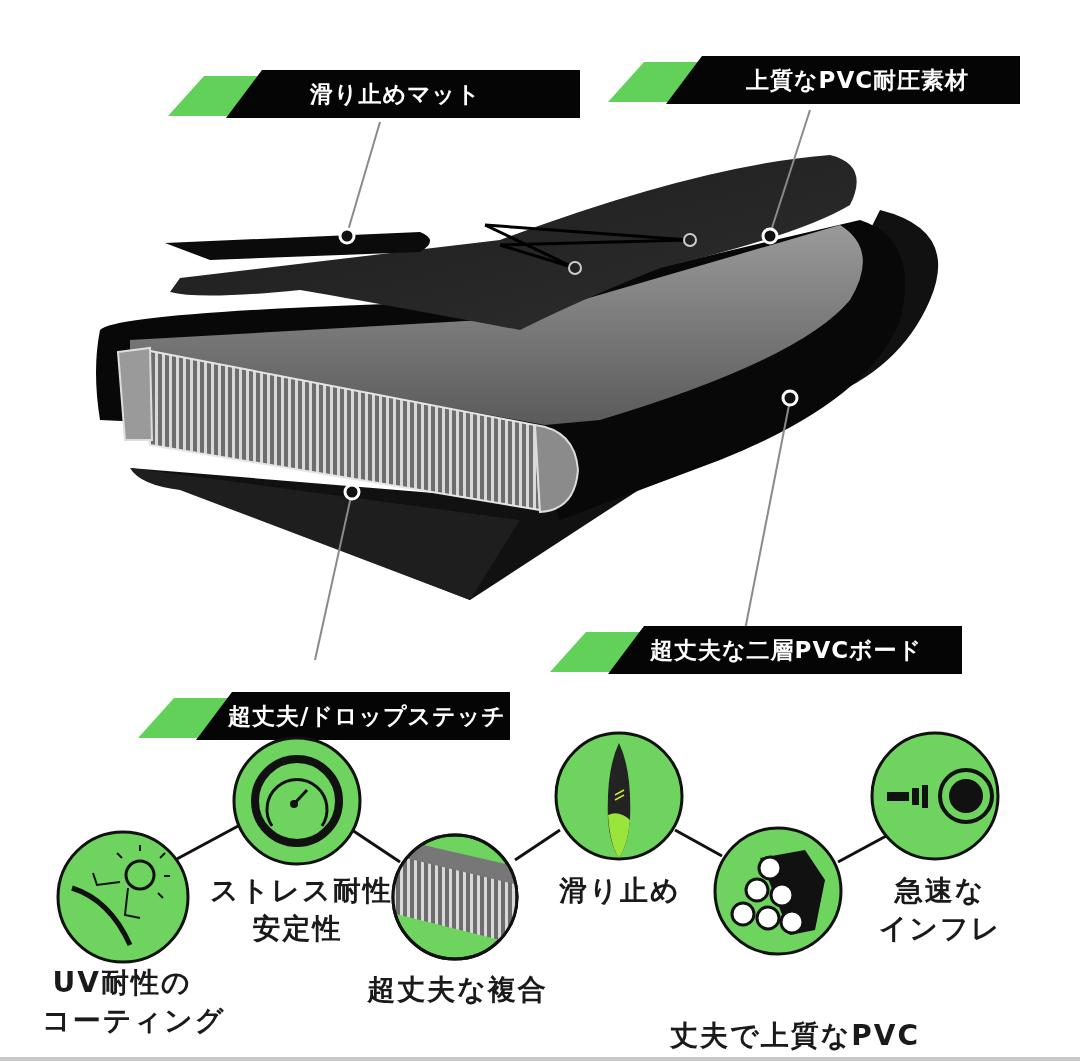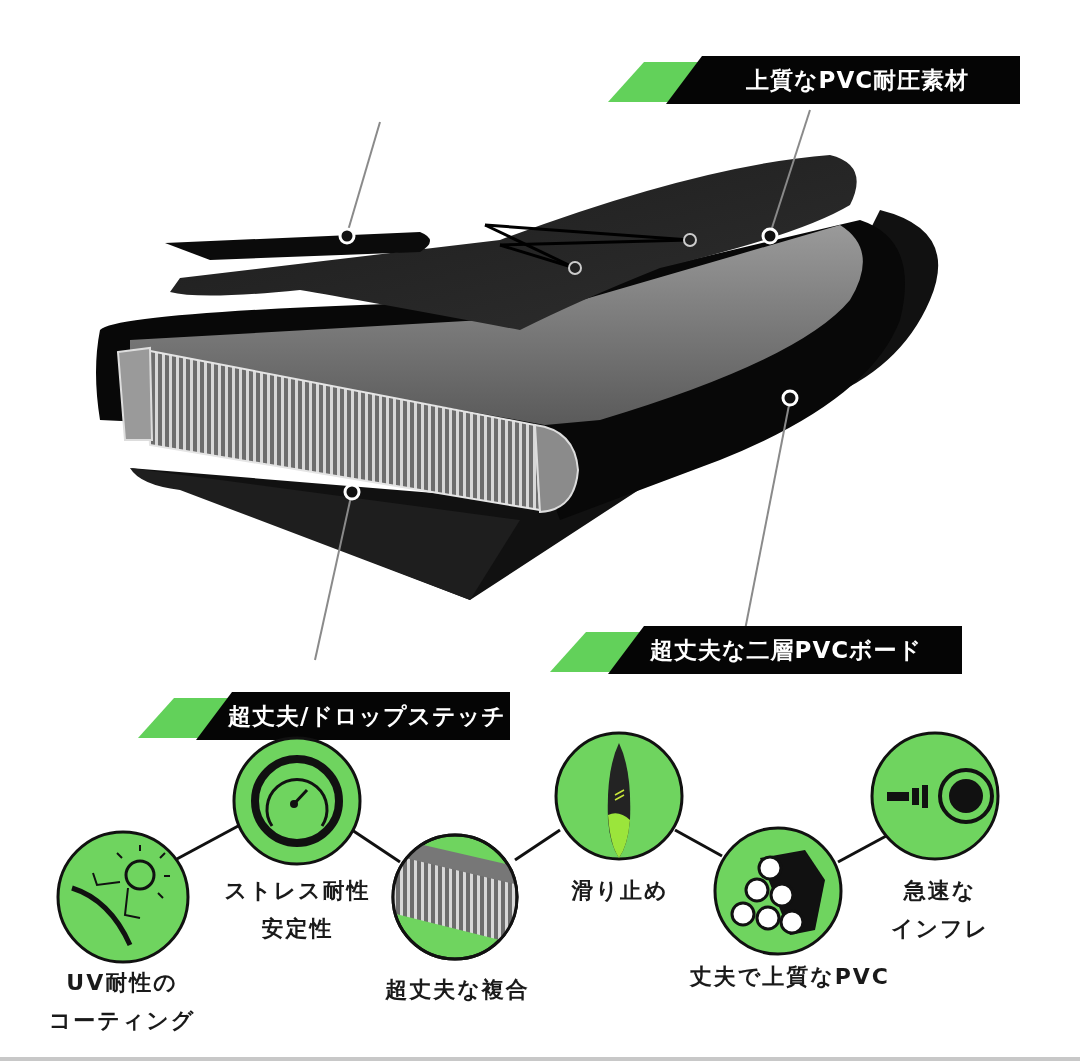--- a/index.html
+++ b/index.html
@@ -7,21 +7,21 @@
          font-family:"DejaVu Sans", "Liberation Sans", sans-serif; }
   .stage { position:absolute; left:0; top:0; width:1080px; height:1061px; }
   svg.art { position:absolute; left:0; top:0; }
   .banner { position:absolute; height:50px; }
   .banner .green { position:absolute; left:0; top:6px; width:80px; height:40px;
      background:#62d15a; transform:skewX(-42deg); transform-origin:bottom left; }
   .banner .black { position:absolute; top:0; height:48px; background:#050505;
      clip-path:polygon(36px 0, 100% 0, 100% 100%, 0 100%); }
   .banner .label { position:absolute; top:0; height:48px; line-height:48px; color:#ffffff;
      font-weight:bold; font-size:23px; letter-spacing:1px; white-space:nowrap; }
-  .feat-label { position:absolute; font-weight:bold; color:#1a1a1a; font-size:22px;
+  .feat-label { position:absolute; font-weight:bold; color:#1a1a1a; font-size:28px;
      text-align:center; line-height:38px; white-space:nowrap; letter-spacing:2px; }
   .bottom-rule { position:absolute; left:0; right:0; top:1057px; height:4px; background:#c8c8c8; }
 </style>
 </head>
 <body>
 
 <div class="stage">
 
   <svg class="art" width="1080" height="740" viewBox="0 0 1080 740">
     <defs>
@@ -70,20 +70,25 @@
       <line x1="790" y1="400" x2="745" y2="630"></line>
     </g>
     <g fill="#111" stroke="#ffffff" stroke-width="3">
       <circle cx="347" cy="236" r="7"></circle>
       <circle cx="770" cy="236" r="7"></circle>
       <circle cx="352" cy="492" r="7"></circle>
       <circle cx="790" cy="398" r="7"></circle>
     </g>
   </svg>
 
+  <div class="banner" style="left:168px;top:70px;width:412px;">
+    <div class="green"></div>
+    <div class="black" style="left:58px;width:354px;"></div>
+    <div class="label" style="left:142px;">滑り止めマット</div>
+  </div>
 
   <div class="banner" style="left:608px;top:56px;width:412px;">
     <div class="green"></div>
     <div class="black" style="left:58px;width:354px;"></div>
     <div class="label" style="left:138px;">上質なPVC耐圧素材</div>
   </div>
 
   <div class="banner" style="left:138px;top:660px;width:372px;margin-top:32px;">
     <div class="green"></div>
     <div class="black" style="left:58px;width:314px;"></div>
@@ -179,21 +184,21 @@
   <div class="feat-label" style="left:210px;top:872px;width:175px;">
     <div>ストレス耐性</div>
     <div>安定性</div>
     </div>
   <div class="feat-label" style="left:350px;top:963px;width:215px;margin-top:8px;">
     <div>超丈夫な複合</div>
   </div>
   <div class="feat-label" style="left:545px;top:872px;width:150px;">
     <div>滑り止め</div>
   </div>
-  <div class="feat-label" style="left:670px;top:958px;width:220px;text-align:right;">
+  <div class="feat-label" style="left:670px;top:1017px;width:220px;text-align:right;">
     <div>丈夫で上質なPVC</div>
   </div>
   <div class="feat-label" style="left:875px;top:872px;width:130px;">
     <div>急速な</div>
     <div>インフレ</div>
   </div>
 
   <div class="bottom-rule"></div>
 </div>
 

